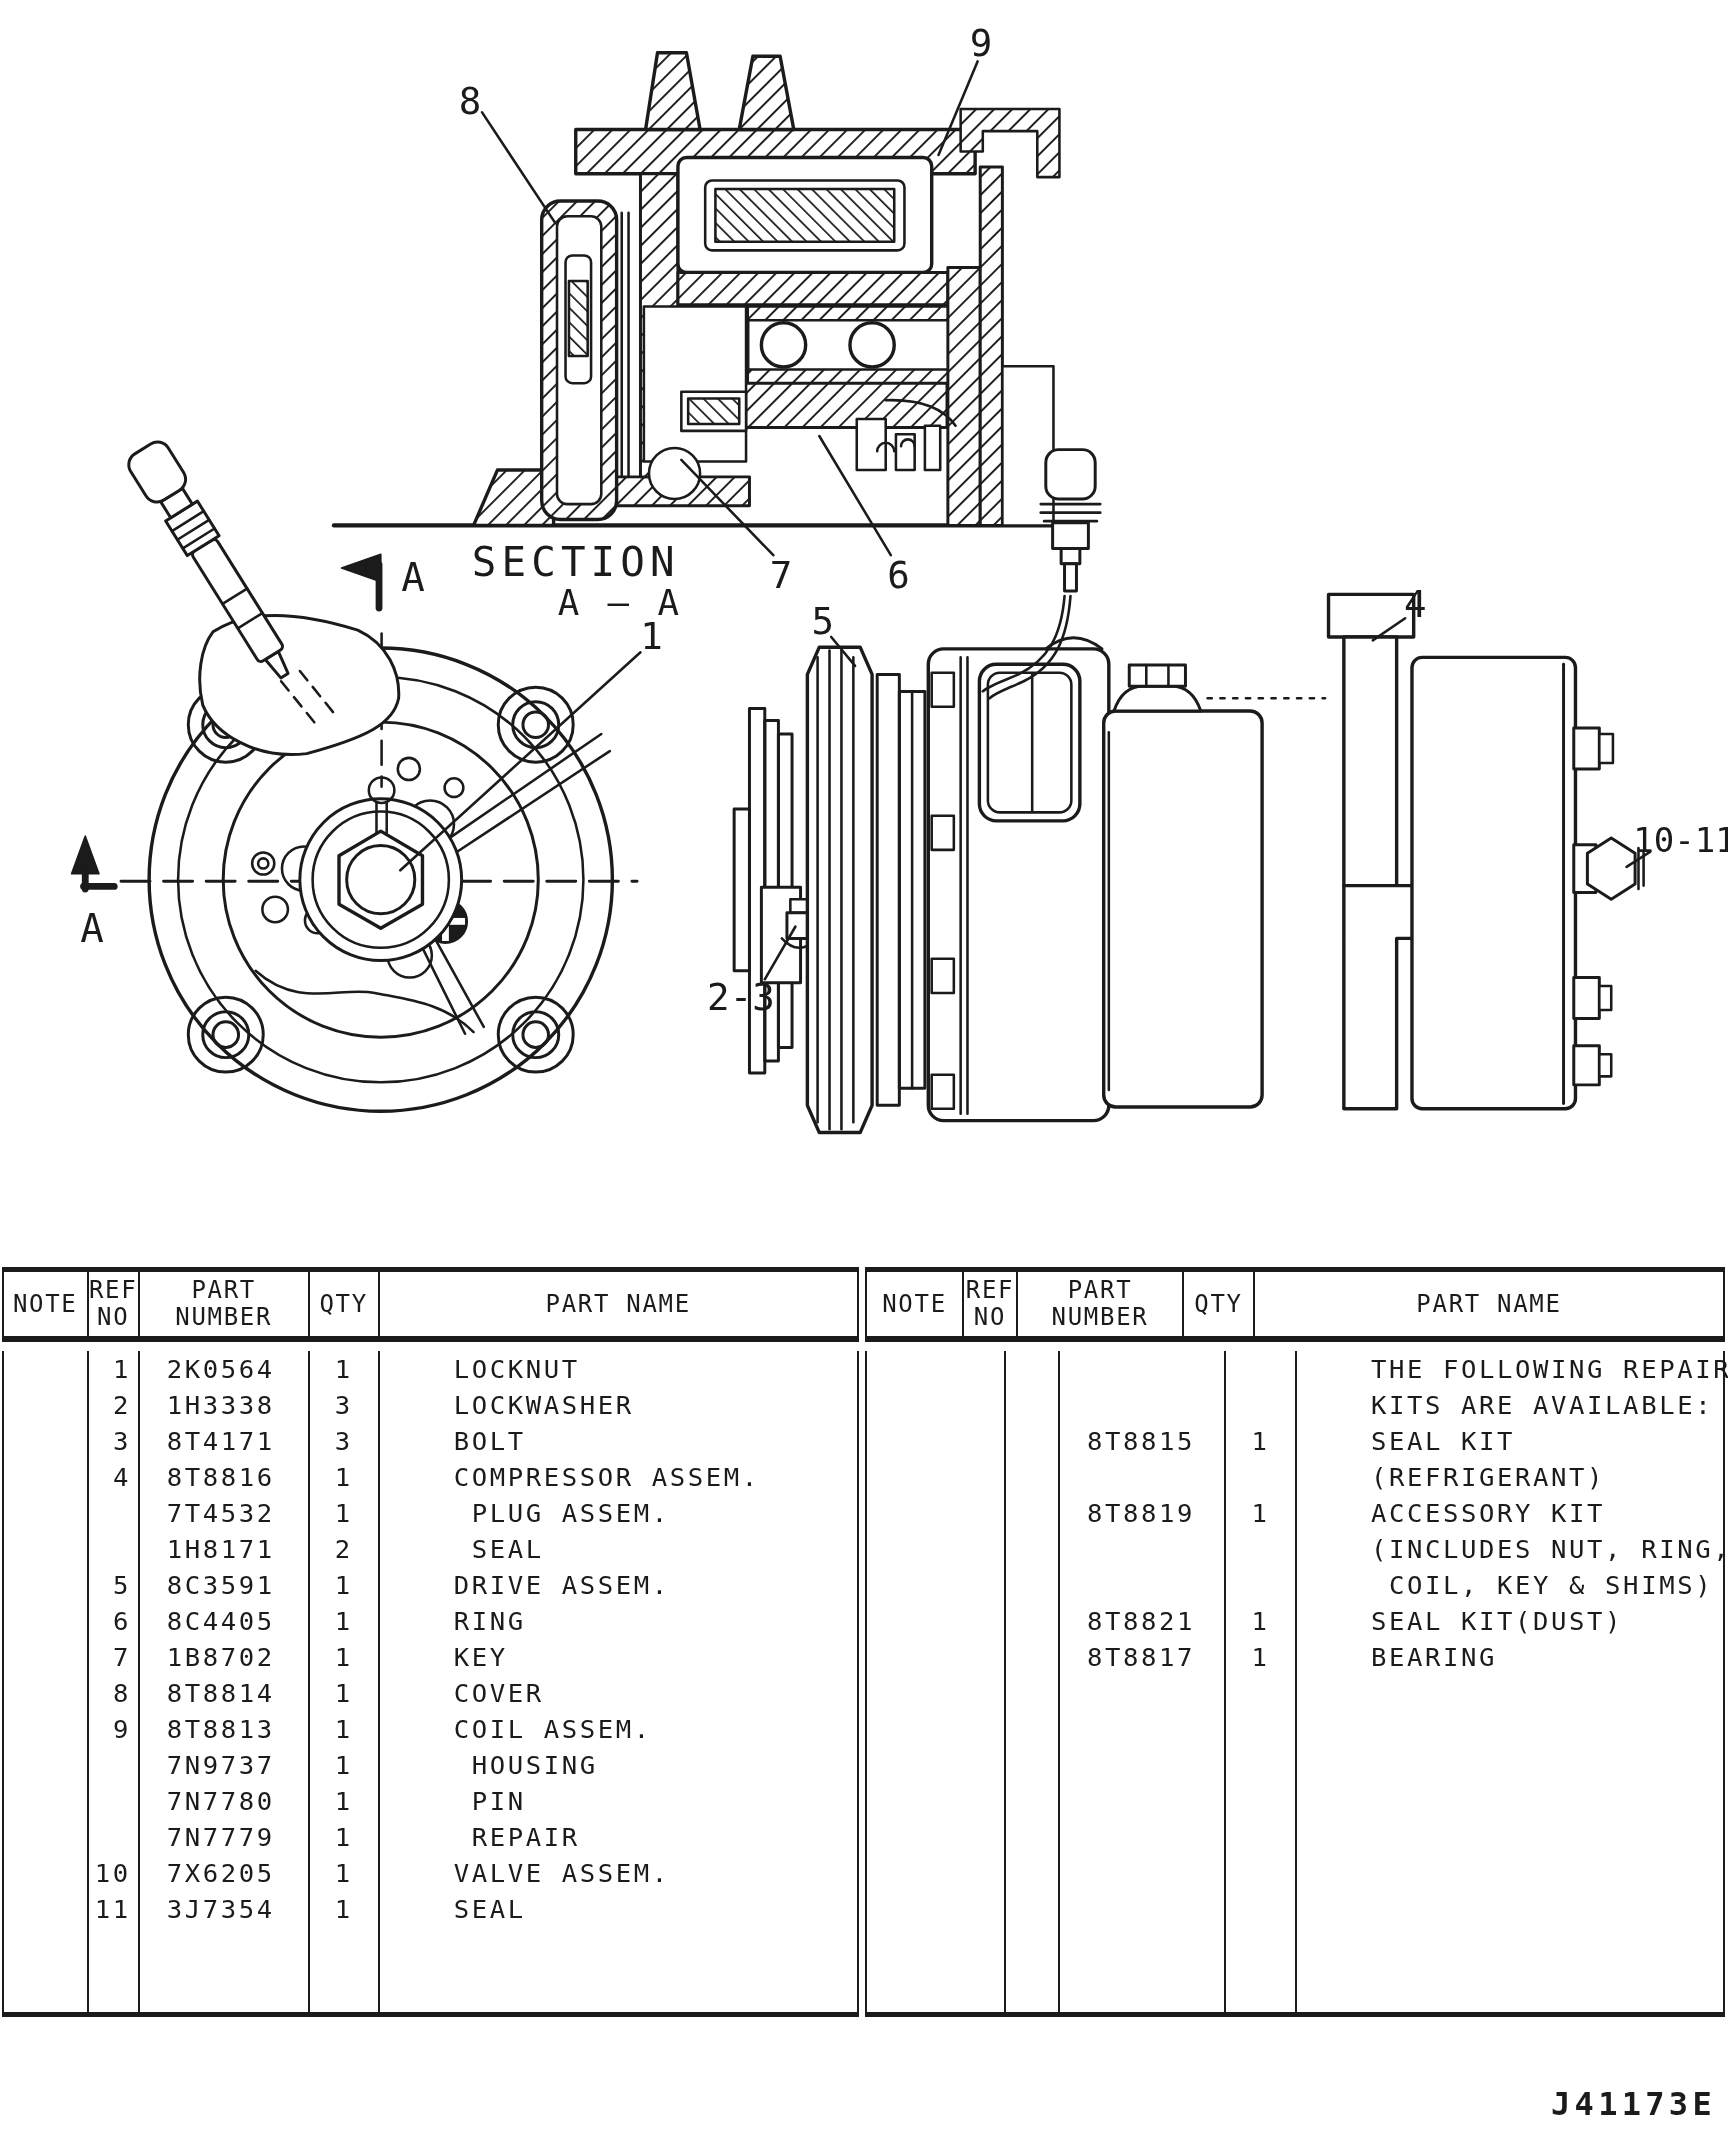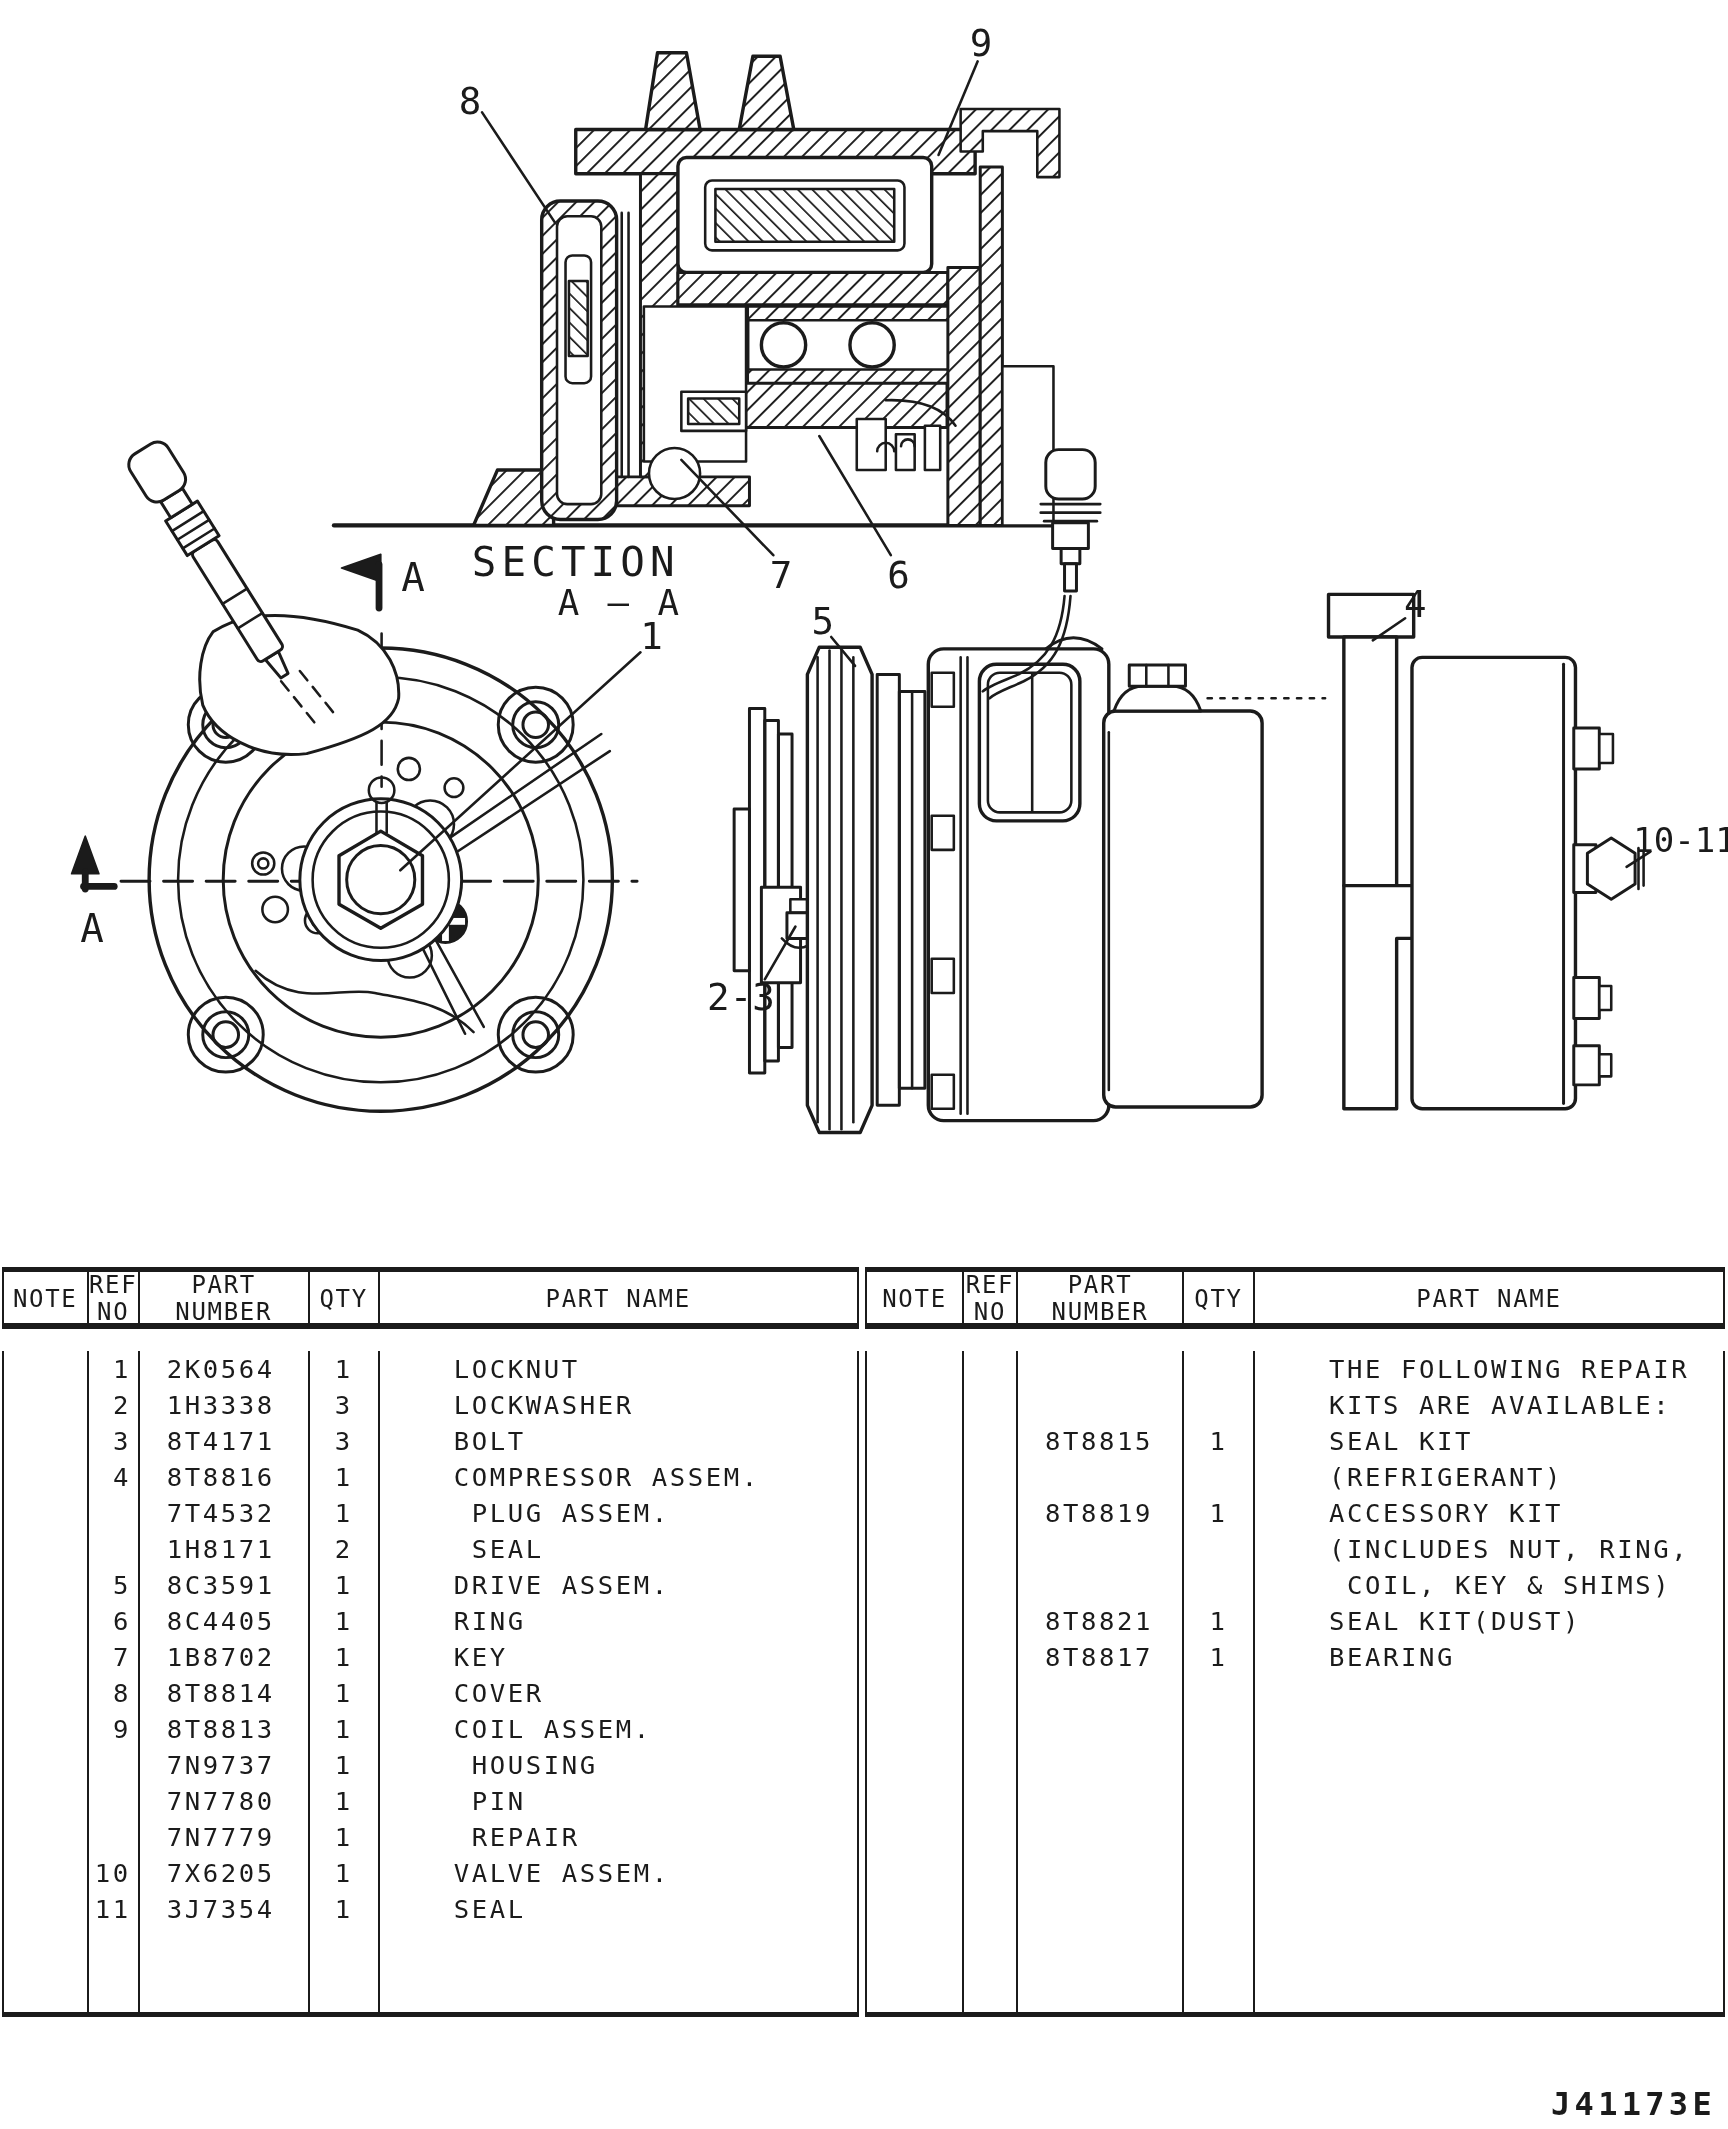--- a/index.html
+++ b/index.html
@@ -13,40 +13,40 @@
   .callout{ font:44px "DejaVu Sans Mono","Liberation Mono",monospace; }
   .callout-small{ font:40px "DejaVu Sans Mono","Liberation Mono",monospace; }
   .sec-title{ font:48px "DejaVu Sans Mono","Liberation Mono",monospace; letter-spacing:6px; }
   .sec-sub{ font:42px "DejaVu Sans Mono","Liberation Mono",monospace; letter-spacing:4px; }
   .cut-letter{ font:46px "DejaVu Sans Mono","Liberation Mono",monospace; }
 
   
   .tbl-header, .tbl-body{
     position:absolute; display:grid; box-sizing:border-box; background:#fff;
   }
-  .tbl-header{ top:1267px; height:62px; border-top:5.1px solid var(--ink); border-bottom:6.8px solid var(--ink); }
+  .tbl-header{ top:1267px; height:75px; border-top:5.1px solid var(--ink); border-bottom:6.8px solid var(--ink); }
   .tbl-body  { top:1351px; height:666px; border-bottom:5.1px solid var(--ink); }
 
   .half-left  { left:1.7px;  width:857px; border-left:2.6px solid var(--ink); border-right:2.6px solid var(--ink); }
   .half-right { left:865px; width:860px; border-left:2.6px solid var(--ink); border-right:2.6px solid var(--ink); }
 
   .cols-left  { grid-template-columns:85px 51px 170px 70px 1fr; }
   .cols-right { grid-template-columns:97px 54px 166px 71px 1fr; }
 
   .tbl-header{ align-items:center; }
   .hc{
     display:flex; flex-direction:column; align-items:center; justify-content:center;
     height:100%; font-size:24px; letter-spacing:1.7px; line-height:27px; text-align:center;
     border-right:2.6px solid var(--ink); box-sizing:border-box;
   }
   .hc:last-child{ border-right:none;text-align:right; }
 
   .tbl-body{ grid-auto-flow:row; }
   #tbl-body-left { grid-template-rows:repeat(16,36px) 1fr; }
-  #tbl-body-right{ grid-template-rows:repeat(9,36px) 1fr; }
+  #tbl-body-right{ grid-template-rows:repeat(9,36px) 1fr;padding-left:42px; }
 
   .c{
     display:flex; align-items:center; box-sizing:border-box;
     border-right:2.6px solid var(--ink);
     font-size:25.6px; letter-spacing:2.6px; white-space:pre; overflow:visible;
   }
   .c.last{ border-right:none;margin-left:40px; }
   .c-ref { justify-content:flex-end; padding-right:6.8px; }
   .c-part{ padding-left:27px; }
   .c-qty { justify-content:center; }

